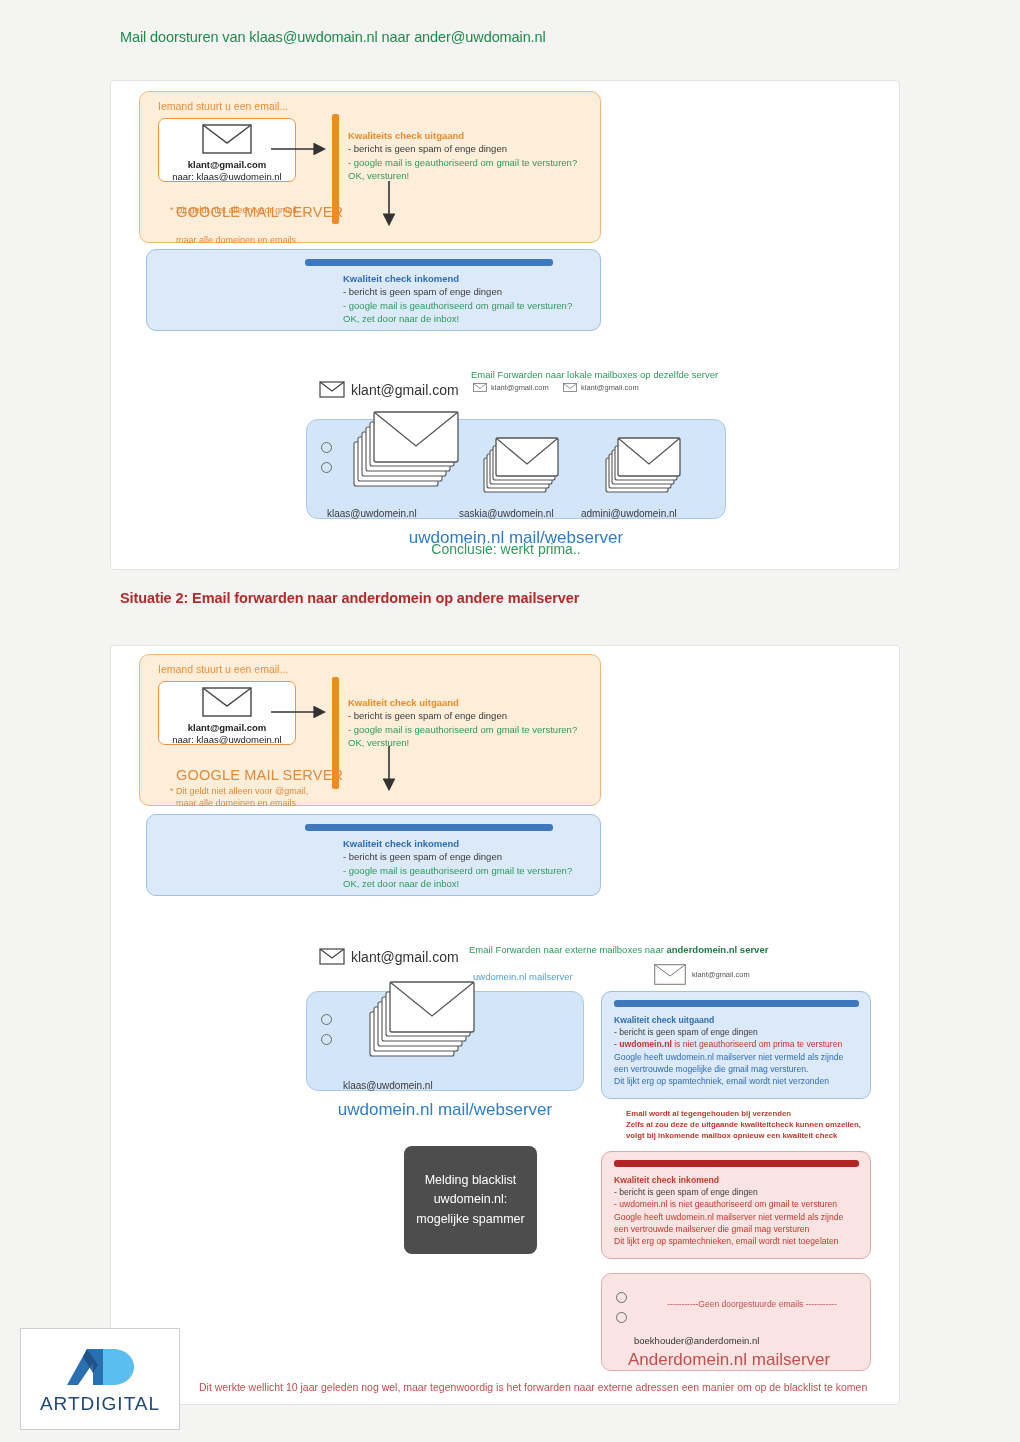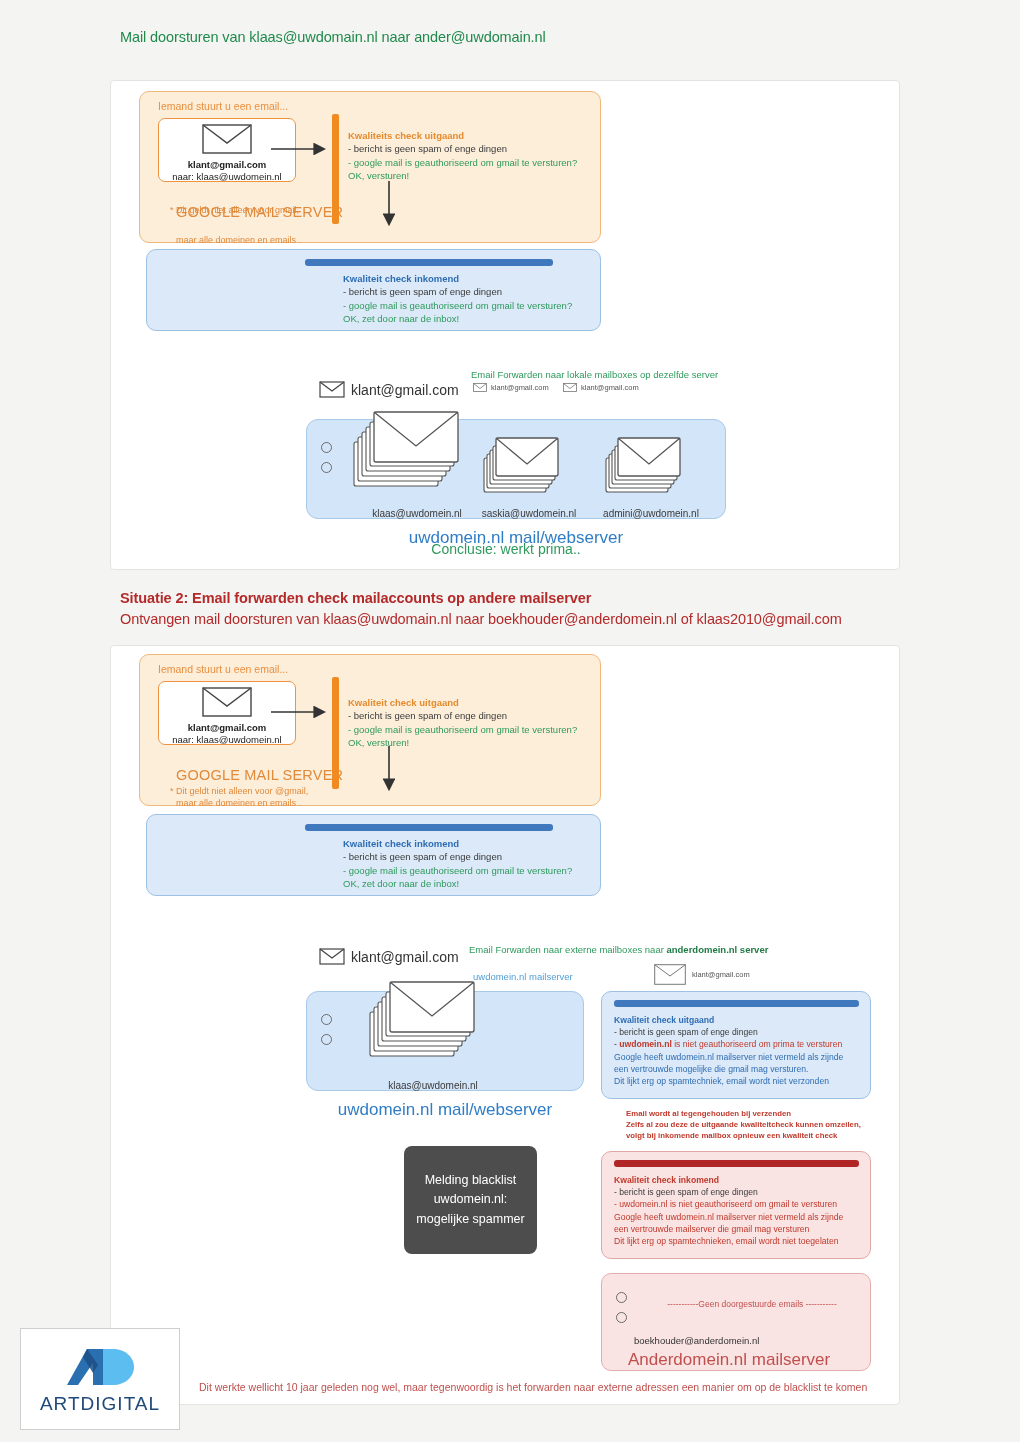--- a/index.html
+++ b/index.html
@@ -101,21 +101,21 @@
     text-align:center;
     font-size:12.5px;
     line-height:1.55;
   }
 
   
   .arrows { position:absolute; inset:0; pointer-events:none; }
 
   
   .env { position:absolute; }
-  .env-label { position:absolute; font-size:10px; color:#3a3a3a; text-align:center; }
+  .env-label { position:absolute; font-size:10px; color:#3a3a3a; }
 
   
   .logo-box {
     position:absolute;
     background:#ffffff;
     border:1px solid #cfcfcf;
     display:flex; flex-direction:column; align-items:center; justify-content:center;
   }
   .logo-text { font-size:19px; color:#214a7b; letter-spacing:1px; margin-top:2px; }
 
@@ -264,22 +264,21 @@
       <line x1="278" y1="258" x2="278" y2="296" stroke="#333" stroke-width="1.6" marker-end="url(#ah1)"></line>
 
       <line x1="362" y1="320" x2="540" y2="320" stroke="#333" stroke-width="1.4"></line>
       <line x1="362" y1="320" x2="362" y2="328" stroke="#333" stroke-width="1.4"></line>
       <line x1="398" y1="320" x2="398" y2="330" stroke="#333" stroke-width="1.4" marker-end="url(#ah1)"></line>
       <line x1="540" y1="320" x2="540" y2="330" stroke="#333" stroke-width="1.4" marker-end="url(#ah1)"></line>
     </svg>
   </div>
 
   <div class="sec-head g2" style="top:590px;">
-    <div class="t1">Situatie 2: Email forwarden check mailaccounts op andere mailserver</div>
-    <div class="t2">Ontvangen mail doorsturen van klaas@uwdomain.nl naar boekhouder@anderdomein.nl of klaas2010@gmail.com</div>
+    <div class="t1">Situatie 2: Email forwarden naar anderdomein op andere mailserver</div>
   </div>
 
   <div class="panel" style="left:110px; top:645px; width:790px; height:760px;">
 
     <div class="orange-box" style="left:28px; top:8px; width:462px; height:152px;">
       <div class="lbl-orange" style="left:18px; top:8px; font-size:10.5px;">Iemand stuurt u een email...</div>
       <div class="mail-card" style="left:18px; top:26px; width:138px; height:64px;">
         <svg width="50" height="30" viewBox="0 0 50 30" style="margin-top:5px;">
           <rect x="1" y="1" width="48" height="28" fill="#fff" stroke="#444" stroke-width="1.4"></rect>
           <path d="M1 1 L25 19 L49 1" fill="none" stroke="#444" stroke-width="1.4"></path>

